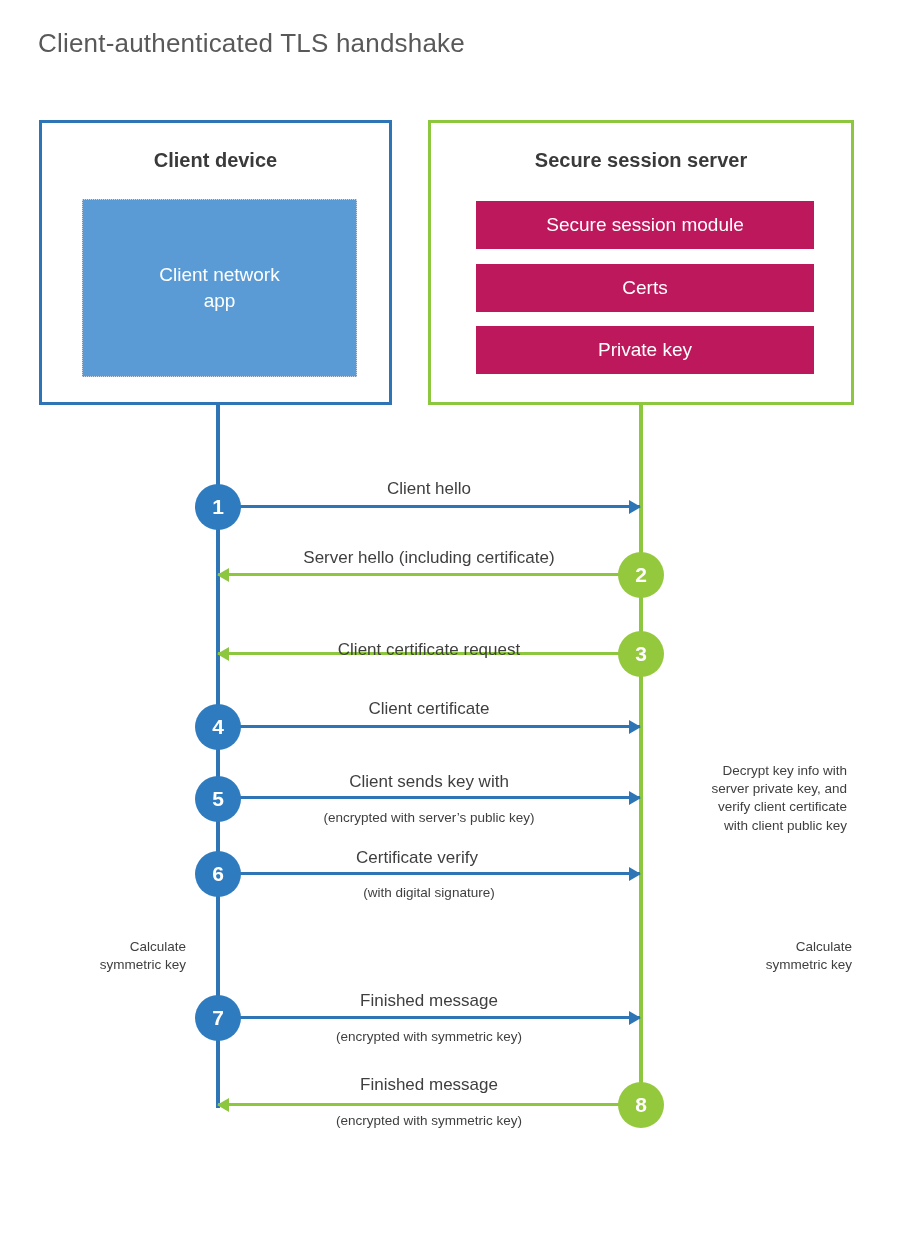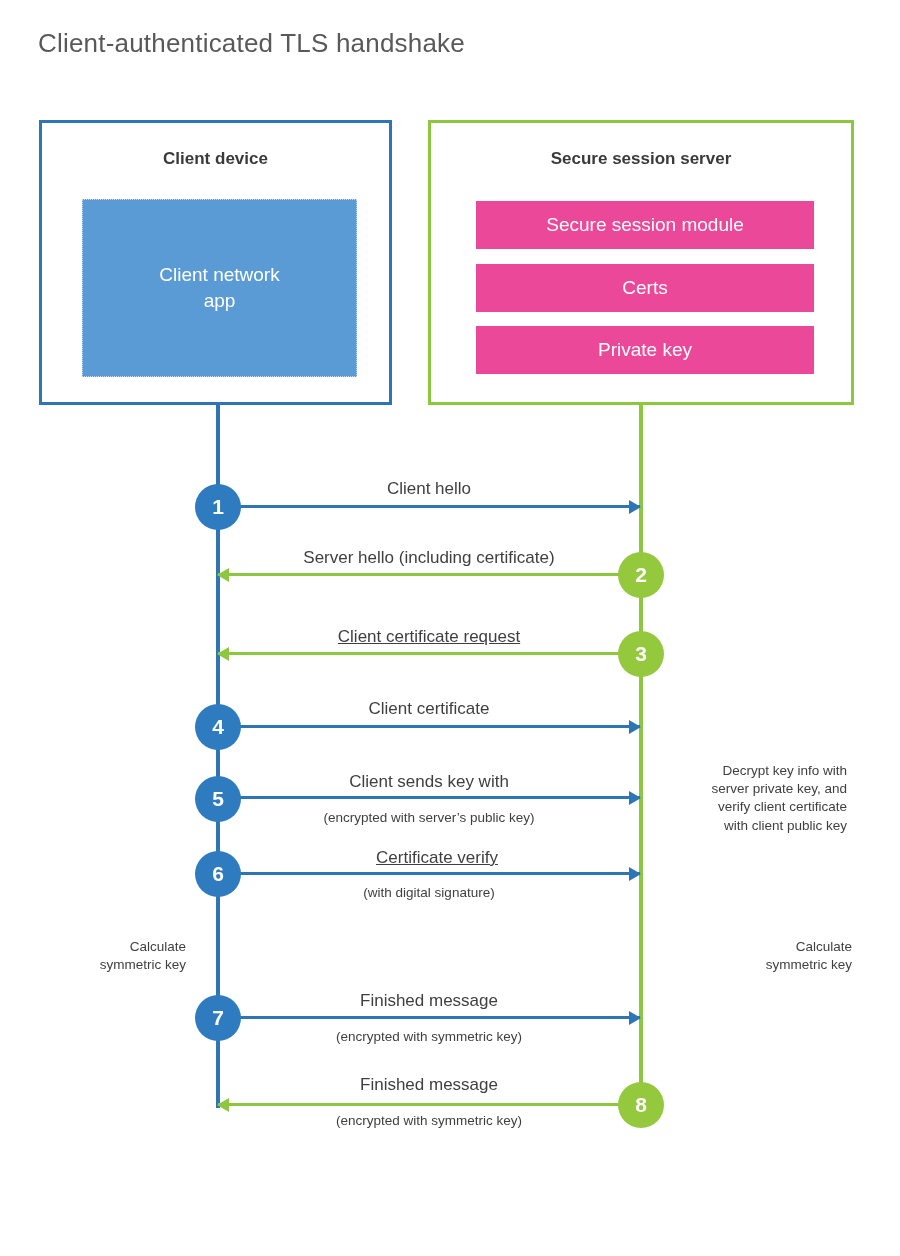--- a/index.html
+++ b/index.html
@@ -19,37 +19,37 @@
     letter-spacing:.2px;white-space:nowrap;
   }
 
   
   .entity-box{position:absolute;background:#ffffff;box-sizing:border-box;}
   .client-box{left:39px;top:120px;width:353px;height:285px;border:3px solid #2E75B6;}
   .server-box{left:428px;top:120px;width:426px;height:285px;border:3px solid #8DC63F;}
 
   .entity-title{
     position:absolute;left:0;right:0;top:26px;
-    text-align:center;font-size:17px;font-weight:bold;color:#3A3A3A;
+    text-align:center;font-size:20px;font-weight:bold;color:#3A3A3A;
   }
 
   
   .client-app{
     position:absolute;left:40px;top:76px;width:275px;height:178px;
     background:#5B9BD5;
     border:1px dotted #c9d9ea;
     box-sizing:border-box;
     display:flex;align-items:center;justify-content:center;
     color:#ffffff;font-size:19px;line-height:1.35;text-align:center;
   }
 
   
   .srv-bar{
     position:absolute;left:45px;width:338px;height:48px;
-    background:#ec4899;
+    background:#be185d;
     display:flex;align-items:center;justify-content:center;
     color:#ffffff;font-size:19px;
   }
   .srv-bar.b1{top:78px;}
   .srv-bar.b2{top:141px;text-align:center;}
   .srv-bar.b3{top:203px;}
 
   
   .lifeline{position:absolute;width:4px;}
   .lifeline.client{left:216px;top:405px;height:703px;background:#2E75B6;}
@@ -135,40 +135,40 @@
 
   <div class="arrow green to-left" style="left:218px;top:573px;width:422px;">
       <span class="head"></span>
     </div>
   <div class="msg-label" style="left:218px;top:548px;width:422px;">Server hello (including certificate)</div>
   <div class="step-circle green" style="left:618px;top:552px;">2</div>
 
   <div class="arrow green to-left" style="left:218px;top:652px;width:422px;">
       <span class="head"></span>
     </div>
-  <div class="msg-label" style="left:218px;top:627px;width:422px;text-decoration:underline;">Client certificate request</div>
+  <div class="msg-label" style="left:218px;top:640px;width:422px;">Client certificate request</div>
   <div class="step-circle green" style="left:618px;top:631px;">3</div>
 
   <div class="arrow blue to-right" style="left:218px;top:725px;width:422px;">
       <span class="head"></span>
     </div>
   <div class="msg-label" style="left:218px;top:699px;width:422px;">Client certificate</div>
   <div class="step-circle blue" style="left:195px;top:704px;">4</div>
 
   <div class="arrow blue to-right" style="left:218px;top:796px;width:422px;">
       <span class="head"></span>
     </div>
   <div class="msg-label" style="left:218px;top:772px;width:422px;">Client sends key with</div>
   <div class="msg-sub" style="left:218px;top:810px;width:422px;">(encrypted with server’s public key)</div>
   <div class="step-circle blue" style="left:195px;top:776px;">5</div>
 
   <div class="arrow blue to-right" style="left:218px;top:872px;width:422px;">
       <span class="head"></span>
     </div>
-  <div class="msg-label" style="left:226px;top:848px;width:422px;text-decoration:underline;">Certificate verify</div>
+  <div class="msg-label" style="left:206px;top:848px;width:422px;">Certificate verify</div>
   <div class="msg-sub" style="left:218px;top:885px;width:422px;">(with digital signature)</div>
   <div class="step-circle blue" style="left:195px;top:851px;">6</div>
 
   <div class="arrow blue to-right" style="left:218px;top:1016px;width:422px;">
       <span class="head"></span>
     </div>
   <div class="msg-label" style="left:218px;top:991px;width:422px;">Finished message</div>
   <div class="msg-sub" style="left:218px;top:1029px;width:422px;">(encrypted with symmetric key)</div>
   <div class="step-circle blue" style="left:195px;top:995px;">7</div>
 

